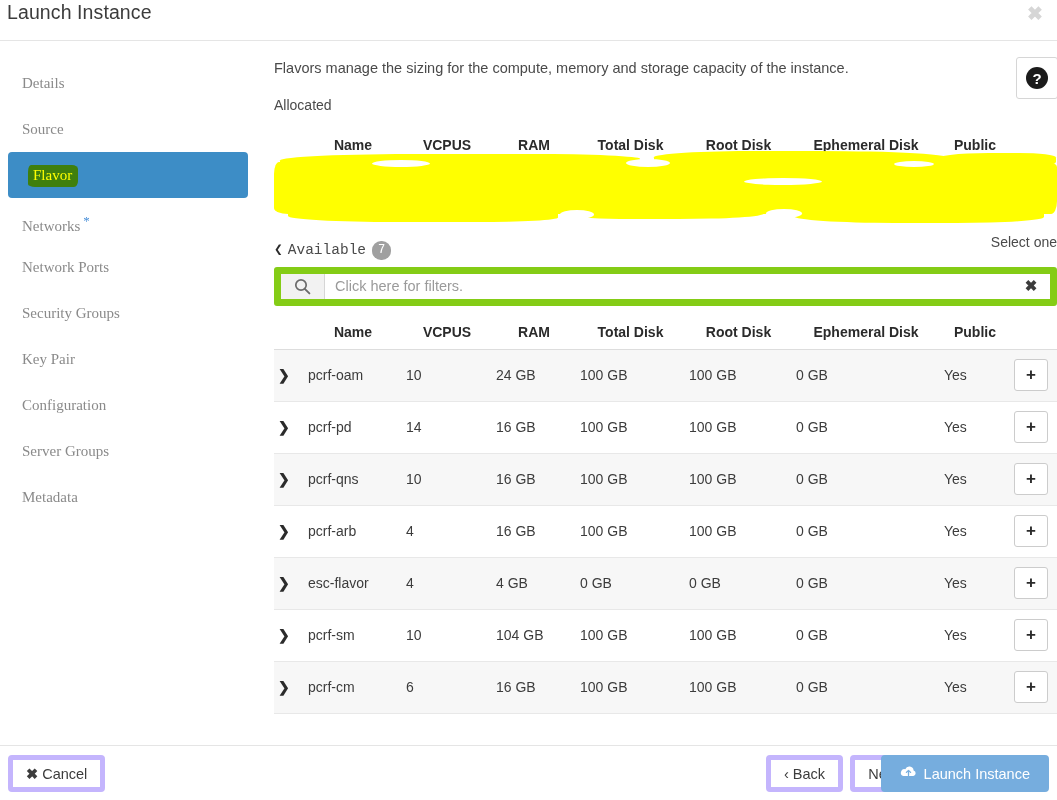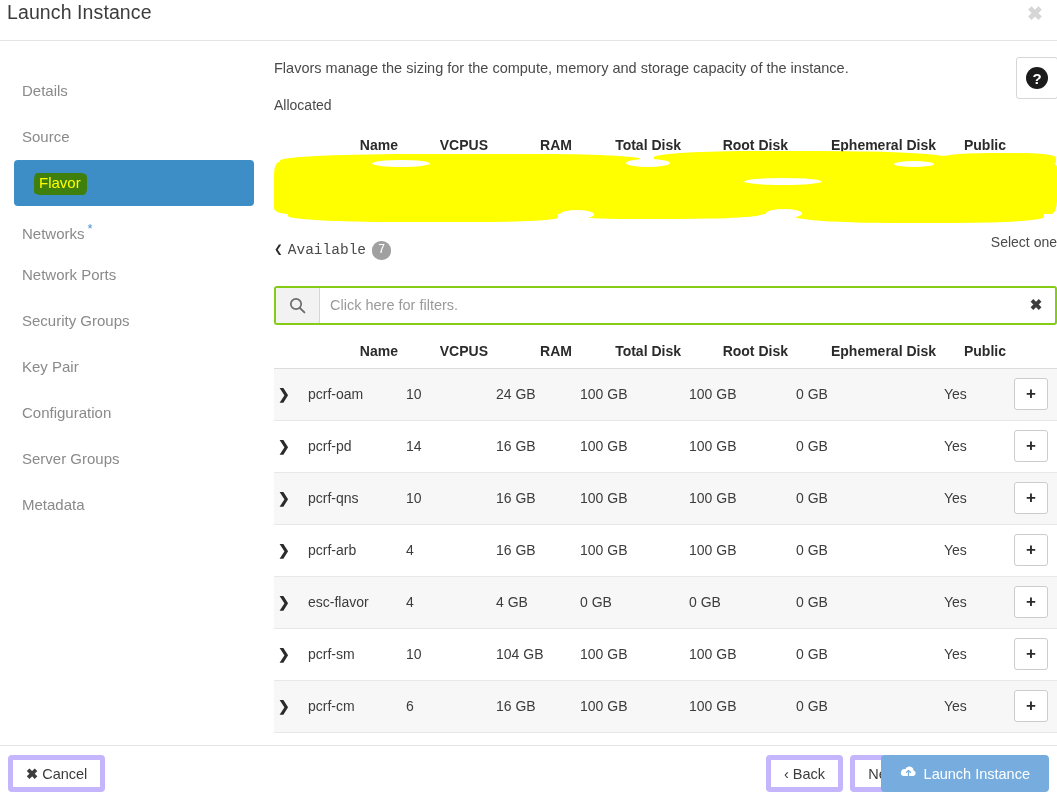--- a/index.html
+++ b/index.html
@@ -39,39 +39,40 @@
   }
 
   
   .modal-body {
     position: absolute; top: 41px; left: 0; width: 1057px; height: 704px;
     background: #ffffff;
   }
 
   
   .wizard-nav {
-    position: absolute; left: 0; top: 8px; width: 244px; height: 704px;
+    position: absolute; left: 0; top: 0; width: 244px; height: 704px;
     padding-top: 19px;
+    font-family: Liberation Serif, serif;
   }
   .nav-item {
     position: relative;
     height: 46px;
     line-height: 46px;
     padding-left: 22px;
     font-size: 15px;
     color: #8a8a8a;
     cursor: pointer;
     white-space: nowrap;
   }
   .nav-item.active {
     background: #3d8dc6;
     border-radius: 4px;
     color: #ffffff;
     width: 240px;
-    margin-left: 14px;
+    margin-left: 8px;
     padding-left: 20px;
   }
   .nav-label-hl {
     
     display: inline-block;
     background: #3f7f0d;
     color: #ffff00;
     padding: 1px 6px 2px 5px;
     border-radius: 3px 6px 4px 7px / 7px 4px 6px 3px;
     line-height: 1.25;
@@ -114,21 +115,21 @@
   
   table.flv {
     width: 783px;
     border-collapse: collapse;
     table-layout: fixed;
     font-size: 14px;
     color: #3c3c3c;
   }
   table.flv th {
     font-size: 14px; font-weight: bold; color: #2b2b2b;
-    text-align: right;
+    text-align: center;
     padding: 7px 4px 9px 4px;
     border: none;
     white-space: nowrap;
   }
   table.flv td {
     padding: 0 4px;
     height: 52px;
     vertical-align: middle;
     border: none;
     white-space: nowrap;
@@ -210,22 +211,22 @@
     padding: 0 5px; margin-left: 6px;
     vertical-align: 1px;
   }
   .avail-right {
     position: absolute; right: 0; top: 1px;
     font-size: 14px; color: #4a4a4a;
   }
 
   
   .filter-row {
-    display: flex; width: 783px; height: 39px; margin-top: 29px;
-    border: 2px solid #84cc16; border-radius: 3px;
+    display: flex; width: 783px; height: 39px; margin-top: 10px;
+    border: 7px solid #84cc16; border-radius: 3px;
     background: #ffffff; overflow: hidden;
   }
   .filter-icon {
     width: 44px; background: #f2f2f2;
     border-right: 1px solid #d6d6d6;
     display: flex; align-items: center; justify-content: center;
   }
   .filter-input {
     flex: 1; border: none; outline: none;
     font-size: 14.5px; color: #3c3c3c;

